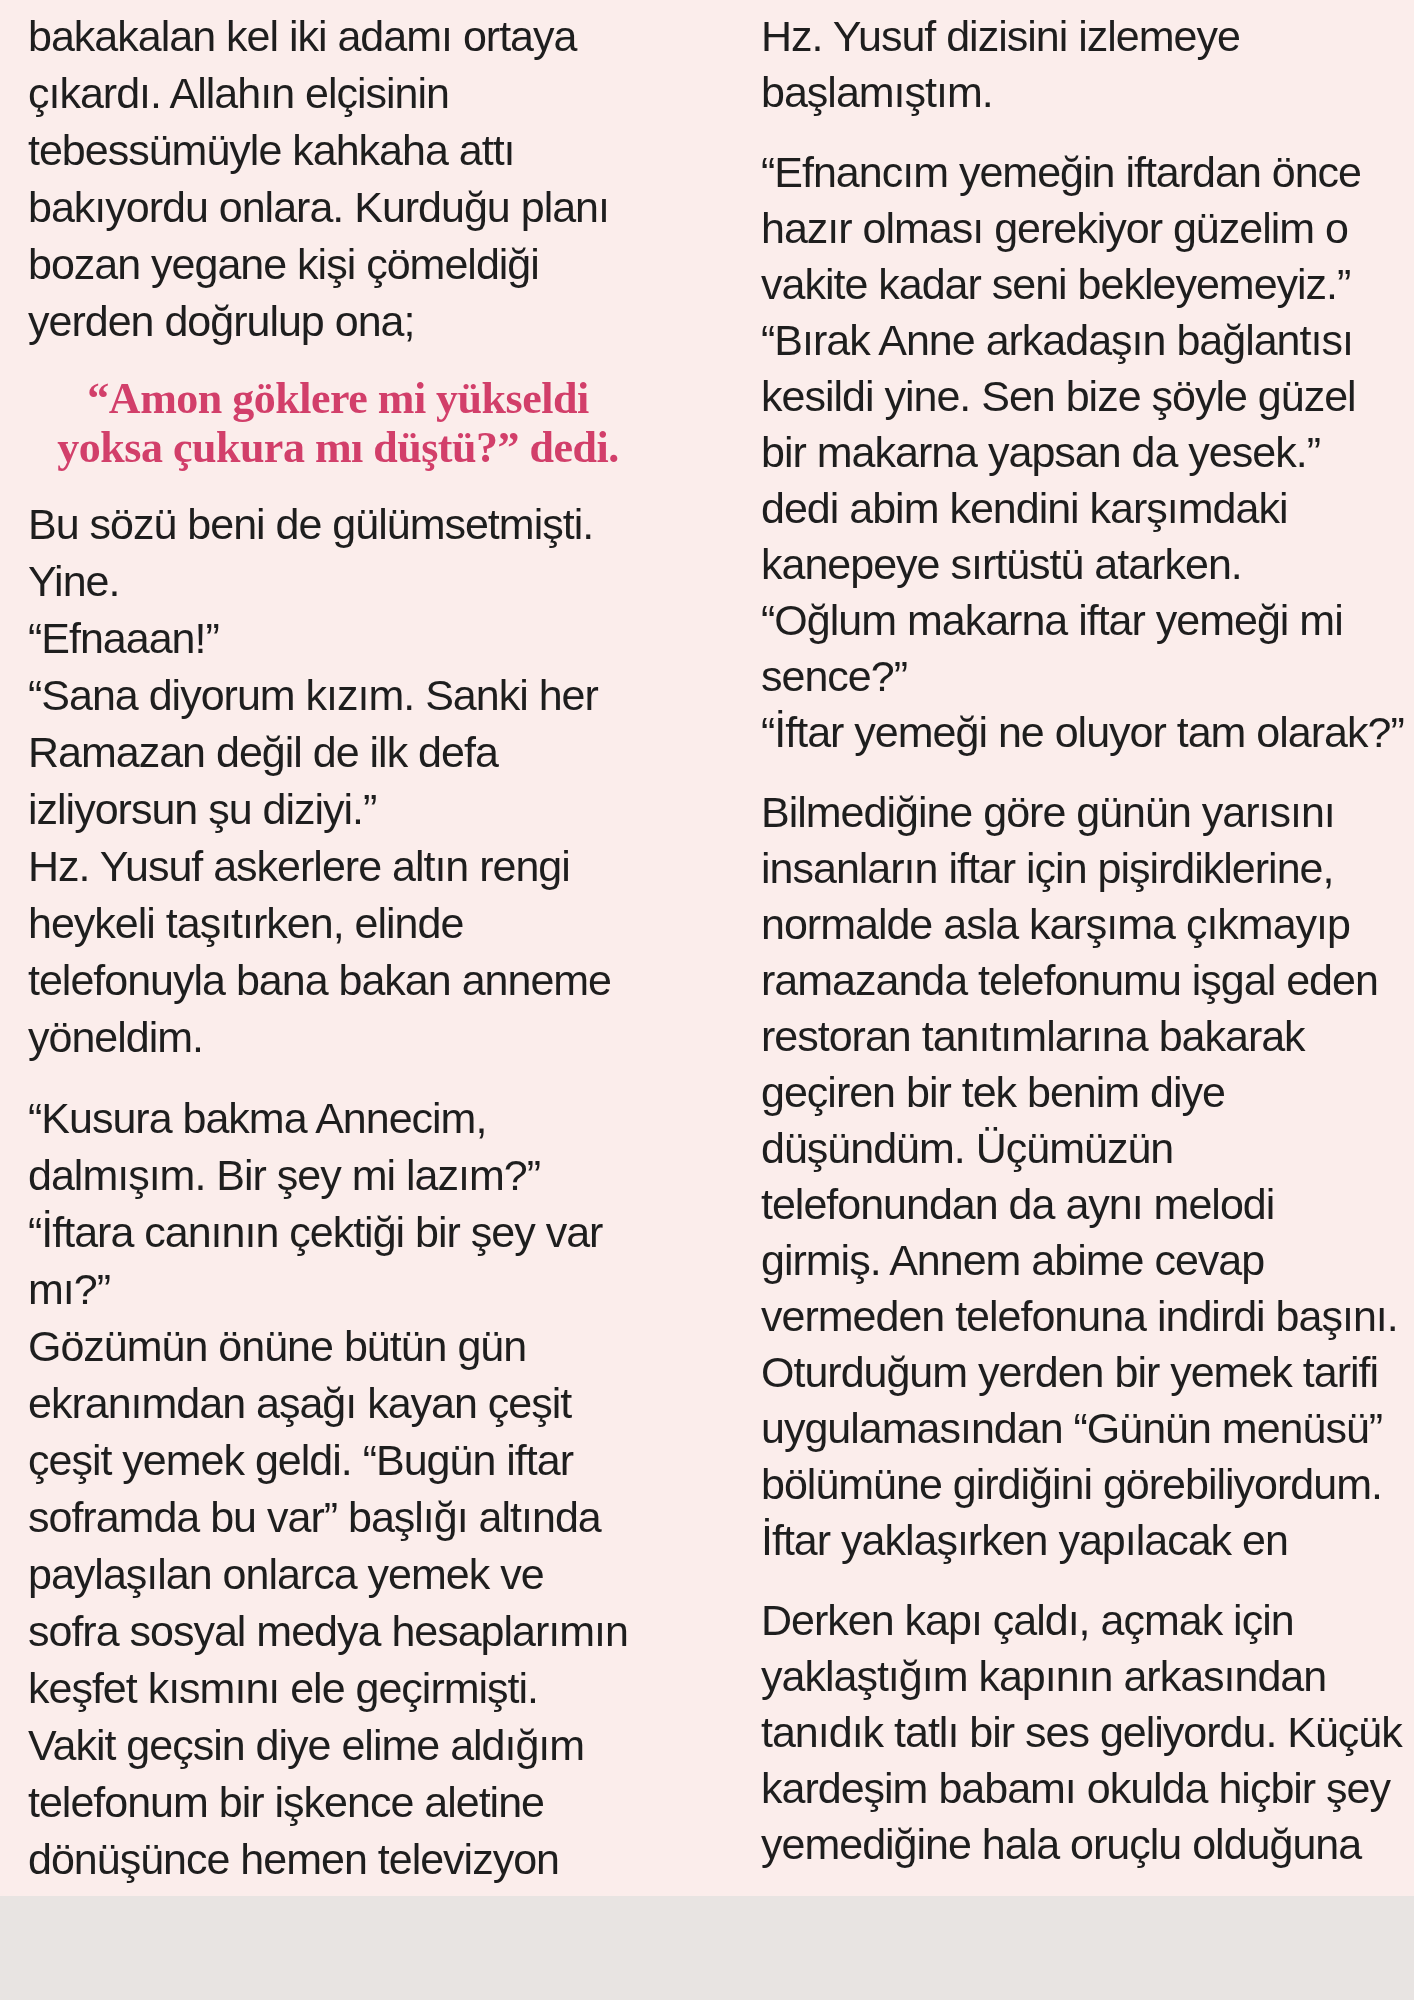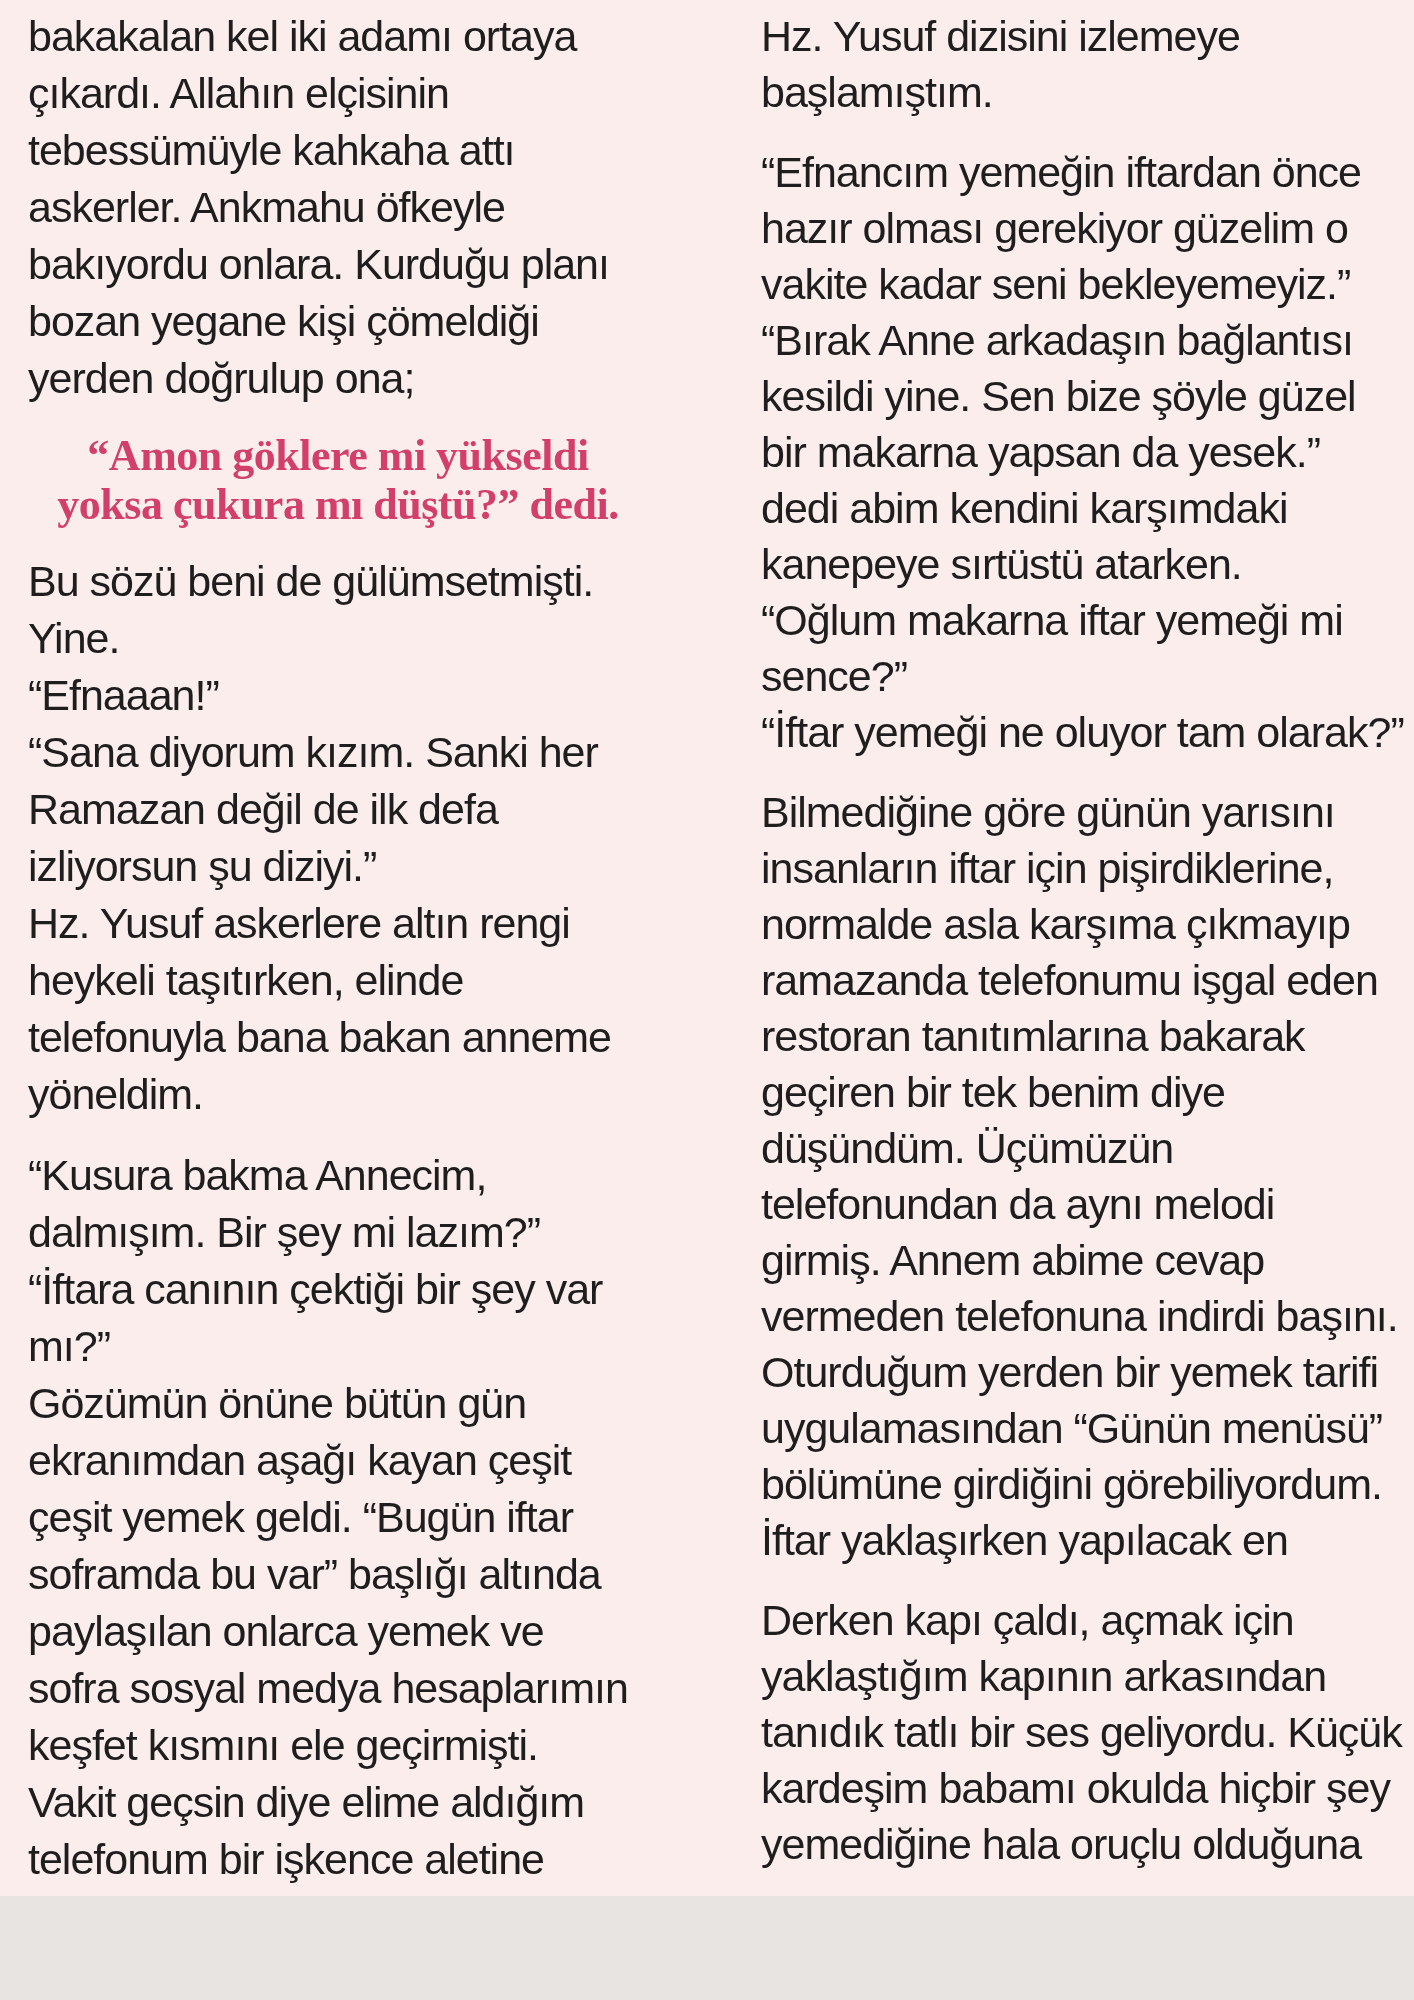--- a/index.html
+++ b/index.html
@@ -63,21 +63,20 @@
 </style>
 </head>
 <body>
 
 <div class="page" style="--bg: #fbedeb; --text: #1e1e1e; --quote: #d23f6a; --pagenum: #e04a74;">
   <div class="column column-left">
       <div class="body-para">
         <div class="line">bakakalan kel iki adamı ortaya</div>
         <div class="line">çıkardı. Allahın elçisinin</div>
         <div class="line">tebessümüyle kahkaha attı</div>
-        <div class="line">askerler. Ankmahu öfkeyle</div>
         <div class="line">bakıyordu onlara. Kurduğu planı</div>
         <div class="line">bozan yegane kişi çömeldiği</div>
         <div class="line">yerden doğrulup ona;</div>
       </div>
       <div class="quote-para">
         <div class="line">“Amon göklere mi yükseldi</div>
         <div class="line">yoksa çukura mı düştü?” dedi.</div>
       </div>
       <div class="body-para">
         <div class="line">Bu sözü beni de gülümsetmişti.</div>

